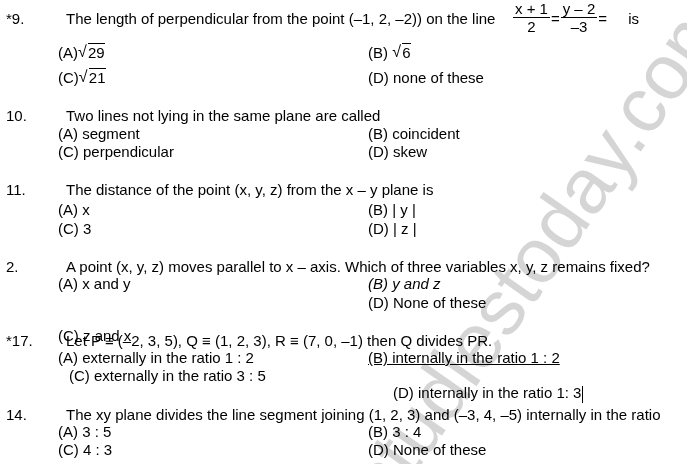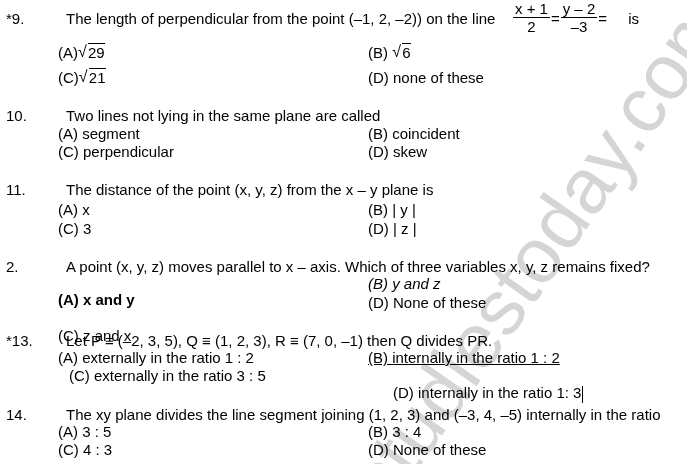--- a/index.html
+++ b/index.html
@@ -76,28 +76,28 @@
   <span class="qtext">The distance of the point (x, y, z) from the x – y plane is</span>
   <span class="opt optA" style="top:20px;">(A) x</span>
   <span class="opt optB" style="top:20px;">(B) | y |</span>
   <span class="opt optC" style="top:39px;">(C) 3</span>
   <span class="opt optD" style="top:39px;">(D) | z |</span>
 </div>
 
 <div class="q" style="top:258px;">
   <span class="qnum">2.</span>
   <span class="qtext">A point (x, y, z) moves parallel to x – axis. Which of three variables x, y, z remains fixed?</span>
-  <span class="opt optA" style="top:33px;font-weight:bold;">(A) x and y</span>
+  <span class="opt optA" style="top:17px;">(A) x and y</span>
   <span class="opt optB" style="top:17px;font-style:italic;">(B) y and z</span>
   <span class="opt optC" style="top:36px;margin-top:33px;">(C) z and x</span>
   <span class="opt optD" style="top:36px;">(D) None of these</span>
 </div>
 
 <div class="q" style="top:332px;">
-  <span class="qnum">*13.</span>
+  <span class="qnum">*17.</span>
   <span class="qtext">Let P ≡ (–2, 3, 5), Q ≡ (1, 2, 3), R ≡ (7, 0, –1) then Q divides PR.</span>
   <span class="opt optA" style="top:17px;">(A) externally in the ratio 1 : 2</span>
   <span class="opt optB" style="top:17px;text-decoration:underline;">(B) internally in the ratio 1 : 2</span>
   <span class="opt optC" style="top:35px;margin-left:11px;">(C) externally in the ratio 3 : 5</span>
   <span class="opt optD" style="top:52px;margin-left:25px;"><span>(D) internally in the ratio 1: 3</span><span class="caret"></span></span>
 </div>
 
 <div class="q" style="top:406px;">
   <span class="qnum">14.</span>
   <span class="qtext">The xy plane divides the line segment joining (1, 2, 3) and (–3, 4, –5) internally in the ratio</span>

